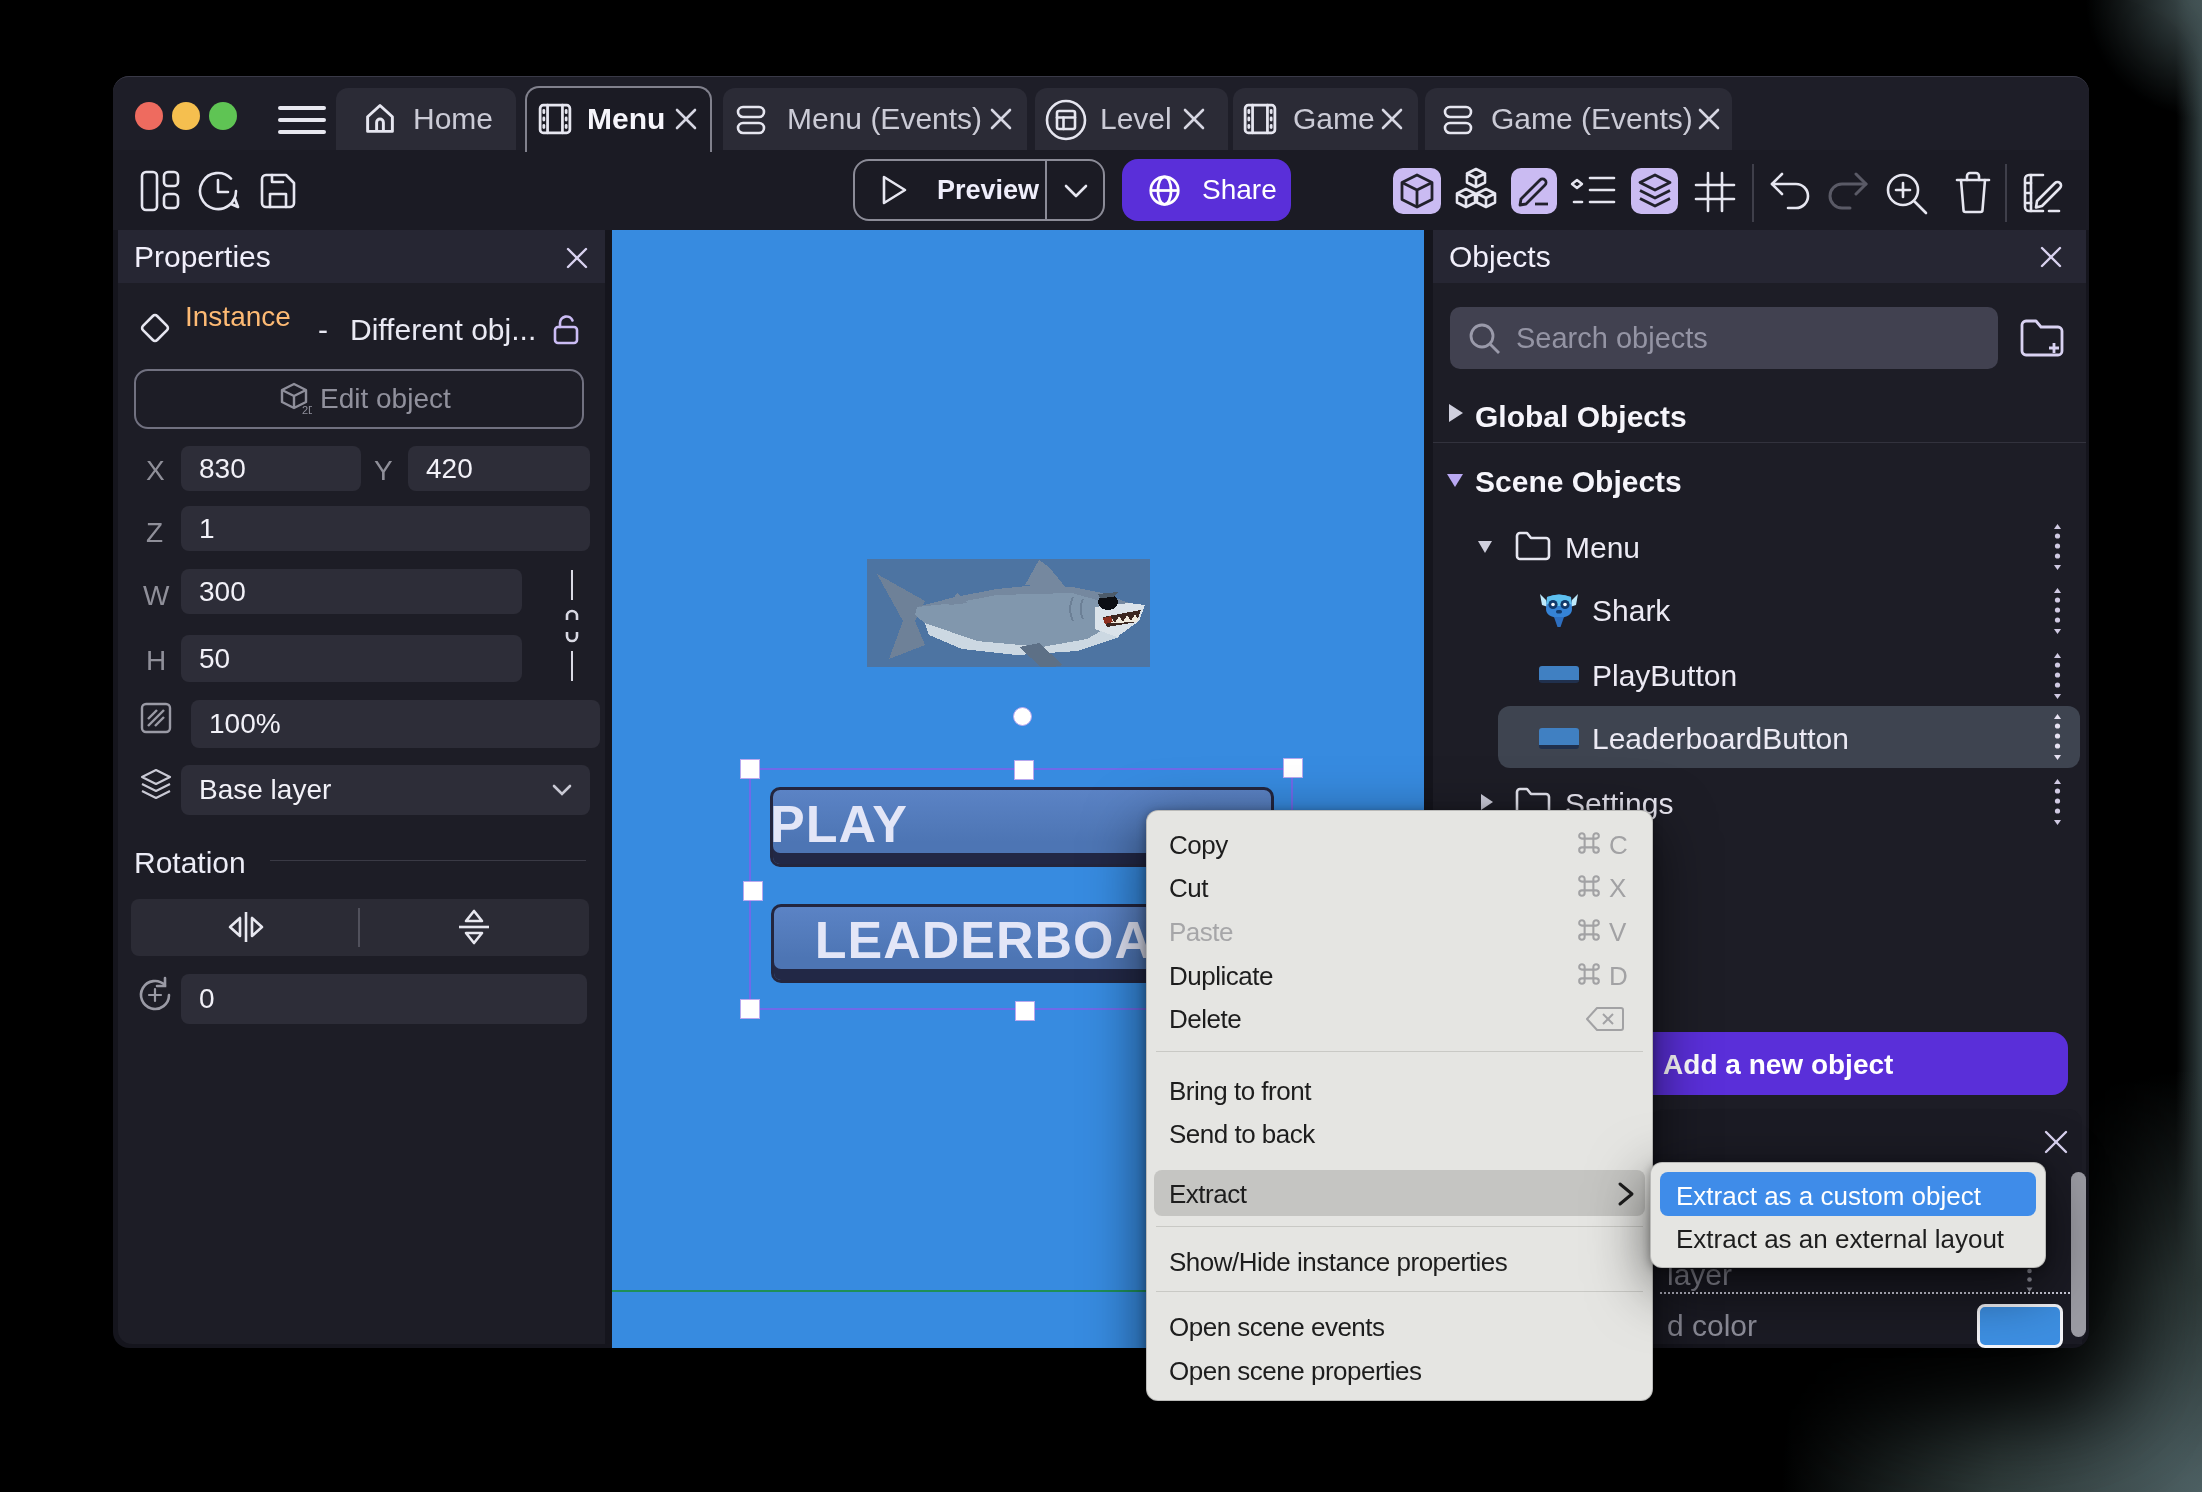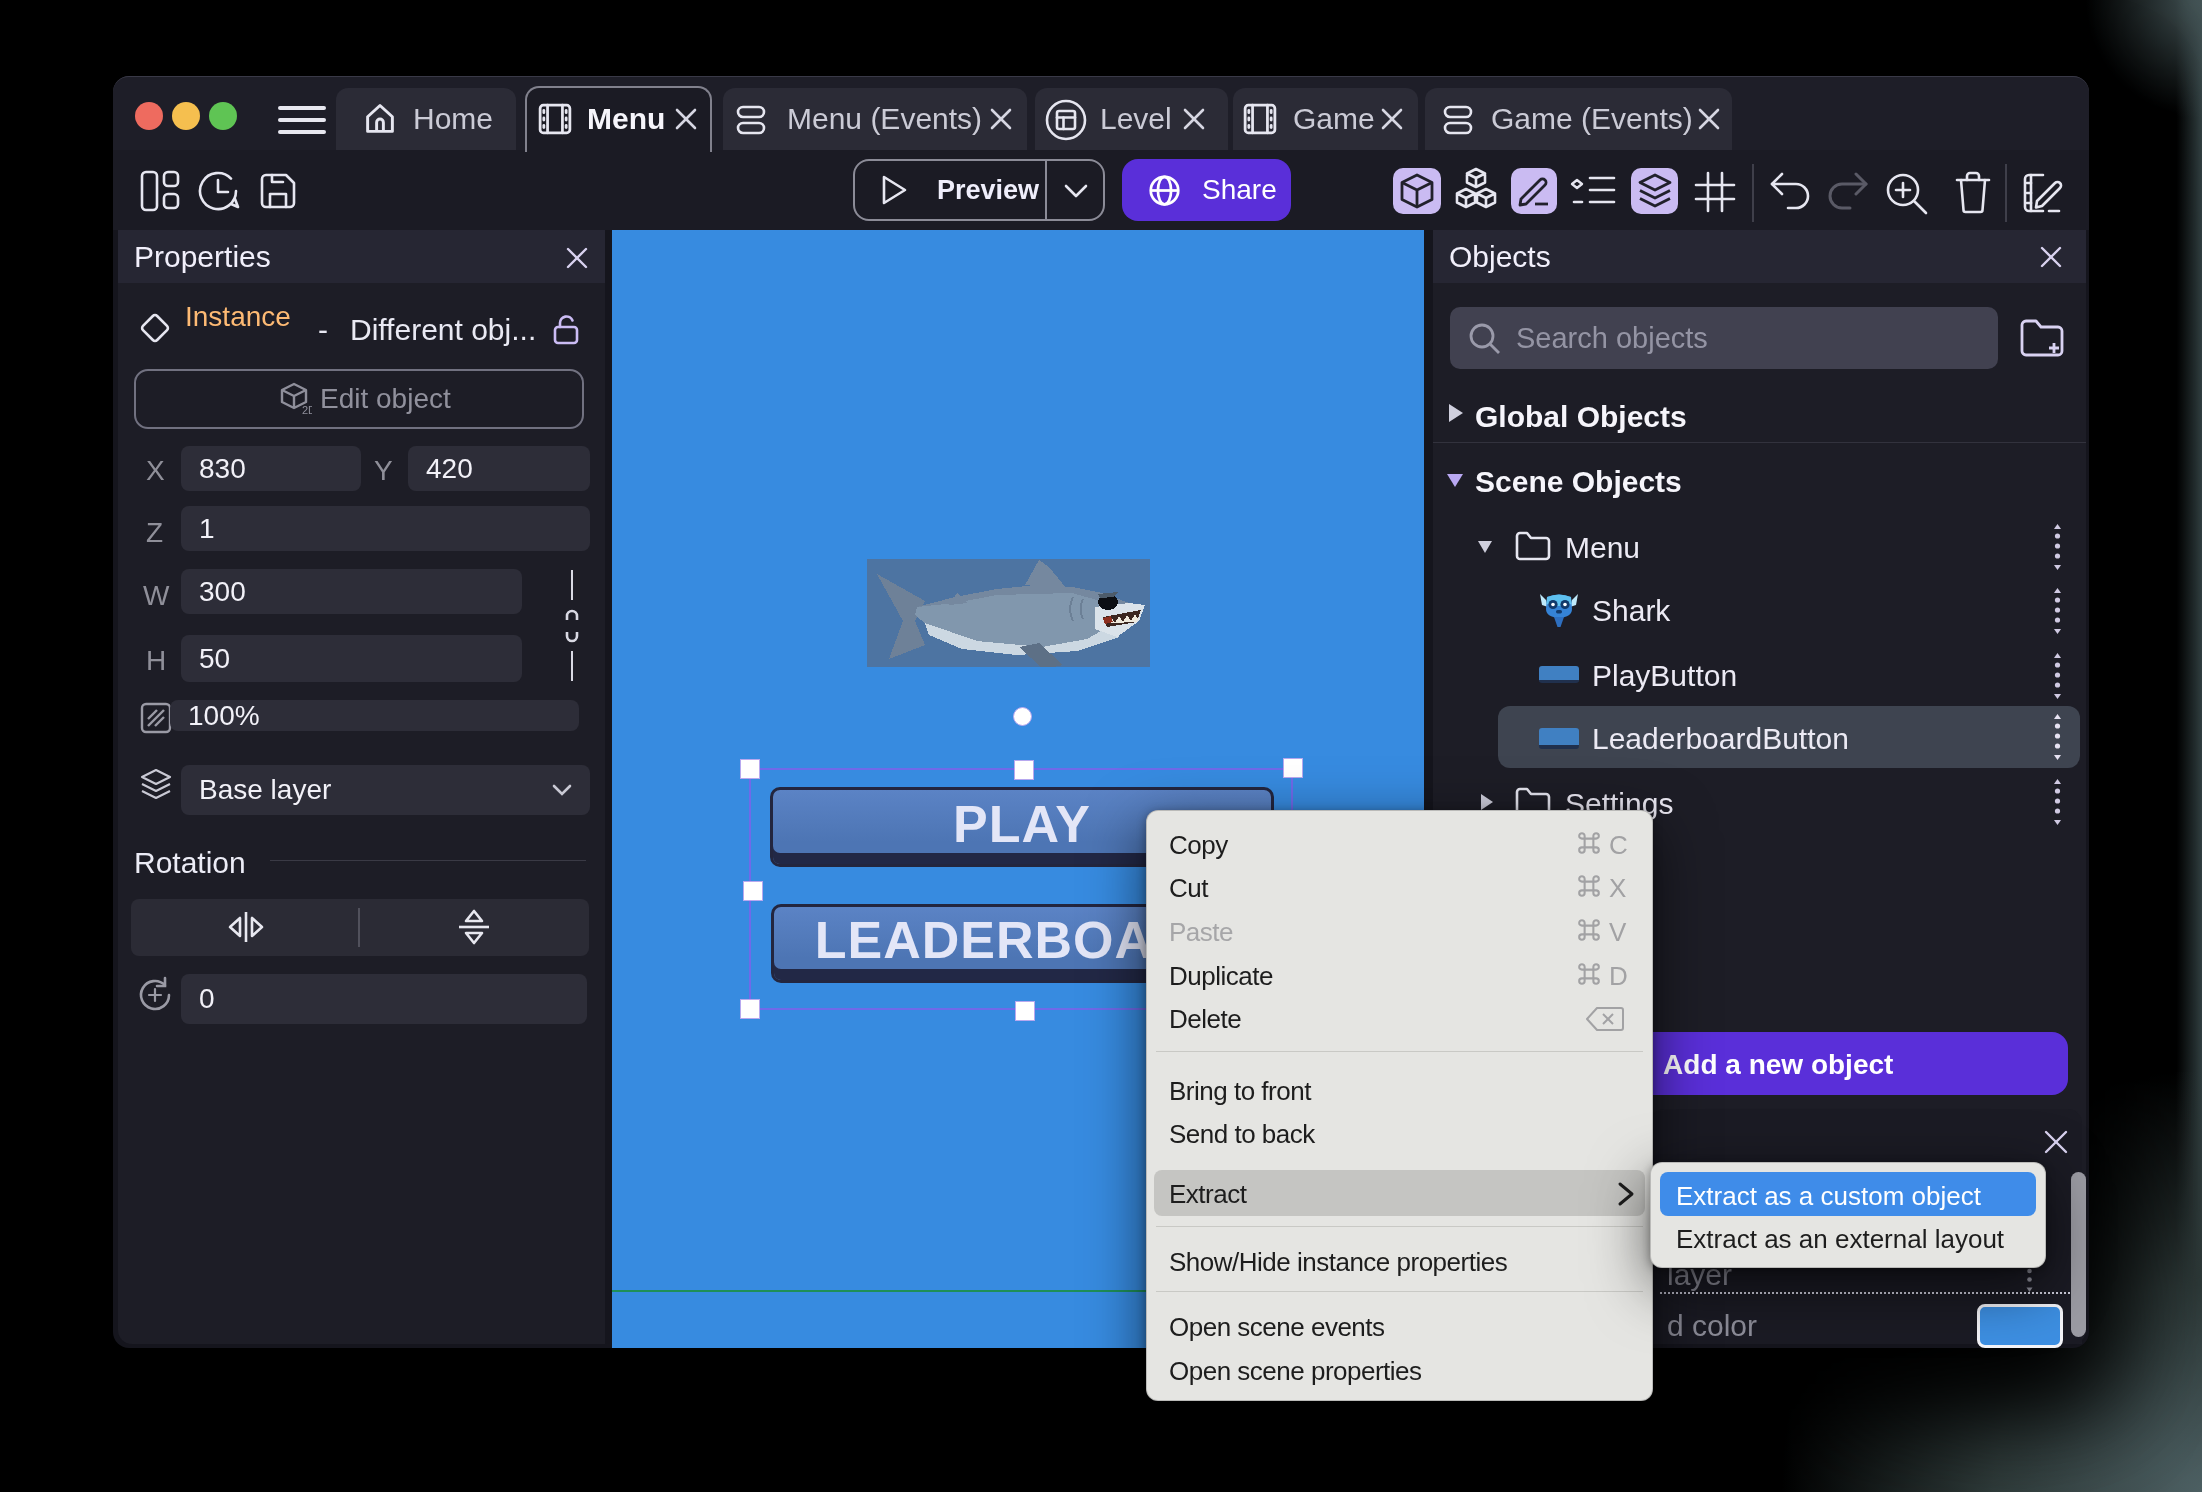--- a/index.html
+++ b/index.html
@@ -335,21 +335,21 @@
   </svg>
 <div class="ab" style="left:571px;top:651px;width:2px;height:30px;background:#d9d9e3"></div>
 <svg class="ab" style="left:140px;top:702px" width="32" height="32" viewBox="0 0 32 32">
     <g stroke="#9a9aa5" stroke-width="2.4" fill="none">
       <rect x="2" y="2" width="28" height="28" rx="4"></rect>
       <line x1="8" y1="24" x2="24" y2="8"></line>
       <line x1="8" y1="17" x2="17" y2="8"></line>
       <line x1="15" y1="24" x2="24" y2="15"></line>
     </g>
   </svg>
-<div class="ab fld" style="left:170px;top:700px;width:409px;height:31px">
+<div class="ab fld" style="left:191px;top:700px;width:409px;height:48px">
     <span>100%</span>
   </div>
 <svg class="ab" style="left:140px;top:768px" width="32" height="32" viewBox="0 0 32 32">
     <g stroke="#c9c9d4" stroke-width="2.2" fill="none" stroke-linejoin="round">
       <path d="M16 2 L30 9 L16 16 L2 9 Z"></path>
       <path d="M2 16 L16 23 L30 16"></path>
       <path d="M2 23 L16 30 L30 23"></path>
     </g>
   </svg>
 <div class="ab fld" style="left:181px;top:765px;width:409px;height:50px">
@@ -403,21 +403,21 @@
 <polygon points="244,58 248,64 252,57 256,63 260,56 264,62 268,55 271,60 270,63 244,64" fill="#efe9dc"></polygon>
 <polygon points="236,59 244,57 246,63 238,65" fill="#8c2f1f"></polygon>
 <ellipse cx="241" cy="43" rx="10" ry="8" fill="#0c0f14"></ellipse>
 <polygon points="231,35 251,33 247,38 233,39" fill="#4d5c6b"></polygon>
 <polygon points="152,88 176,110 196,106 172,84" fill="#5d7086"></polygon>
 <path d="M206 38 q-6 12 0 24 M216 40 q-5 10 0 20" stroke="#6c8096" stroke-width="2" fill="none"></path>
 </svg>
 
 <div class="ab" style="left:749px;top:768px;width:544px;height:242px;border:2px solid rgba(122,99,234,0.85)"></div>
 <div class="ab" style="left:770px;top:787px;width:504px;height:80px;background:linear-gradient(180deg,#5b83c5,#4d75b4 70%);border:3px solid #23263f;border-radius:10px;box-shadow:inset 0 -11px 0 rgba(32,36,64,0.95)"></div>
-<div class="ab" style="left:770px;top:787px;width:504px;height:74px;font-size:52px;font-weight:bold;color:#e3e6f7;letter-spacing:1px;text-align:center;line-height:74px">PLAY</div>
+<div class="ab" style="left:770px;top:787px;width:504px;height:74px;font-size:52px;font-weight:bold;color:#e3e6f7;letter-spacing:1px;text-align:left;line-height:74px">PLAY</div>
 <div class="ab" style="left:771px;top:904px;width:503px;height:79px;background:linear-gradient(180deg,#5b83c5,#4d75b4 70%);border:3px solid #23263f;border-radius:10px;box-shadow:inset 0 -11px 0 rgba(32,36,64,0.95)"></div>
 <div class="ab" style="left:771px;top:904px;width:503px;height:73px;font-size:52px;font-weight:bold;color:#e3e6f7;letter-spacing:1px;text-align:center;line-height:73px">LEADERBOARD</div>
 
 <div class="ab" style="left:1013px;top:707px;width:19px;height:19px;border-radius:50%;background:#fff;border:1px solid #b7a8ef"></div>
 <div class="ab hnd" style="left:740px;top:759px"></div>
 <div class="ab hnd" style="left:1014px;top:760px"></div>
 <div class="ab hnd" style="left:1283px;top:758px"></div>
 <div class="ab hnd" style="left:743px;top:881px"></div>
 <div class="ab hnd" style="left:1283px;top:881px"></div>
 <div class="ab hnd" style="left:740px;top:999px"></div>

